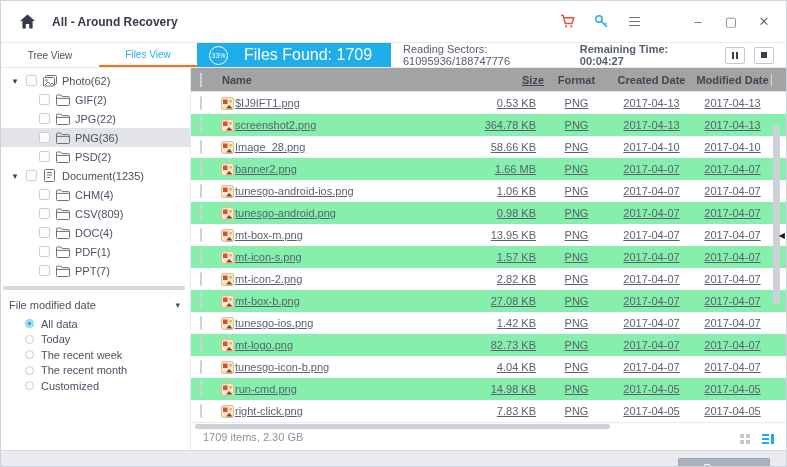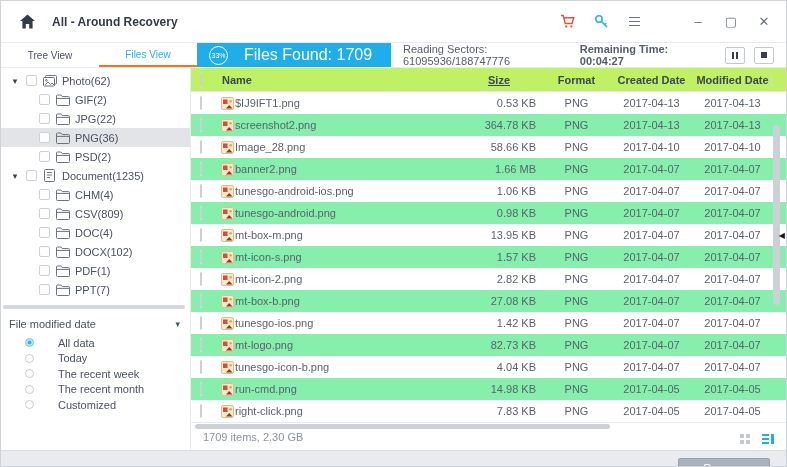--- a/index.html
+++ b/index.html
@@ -53,34 +53,34 @@
   .node-icon[data-icon="document"] .i-doc { display:block; }
   .tree-label { color:#4a5160; }
 
   .side-hscroll { height:5px; margin:6px 2px 4px 2px; position:relative; }
   .side-hscroll .thumb { position:absolute; left:0; top:0; height:4px; width:182px; background:#d4d7db; border-radius:2px; }
 
   
   .filter-head { display:flex; align-items:center; padding:4px 10px 2px 8px; color:#4a5160; }
   .filter-head .chev { margin-left:auto; font-size:9px; color:#4a5160; cursor:pointer; }
   .filter-opts { padding:3px 0; }
-  .radio-row { height:15.5px; display:flex; align-items:center; gap:24px; padding-left:24px; cursor:pointer; }
+  .radio-row { height:15.5px; display:flex; align-items:center; gap:7px; padding-left:24px; cursor:pointer; }
   .radio { width:9px; height:9px; border:1px solid #c6cbd2; border-radius:50%; background:#fff; flex:none; }
   .radio-row.on .radio { border-color:#8fd1f2; background:#2fb2e9; box-shadow:inset 0 0 0 1.5px #c9eafa; }
   .radio-label { color:#4a5160; }
 
   
   .grid-row { display:grid; grid-template-columns:28px 16px 1fr 90px 65px 85px 77px 15px; align-items:center; }
-  .thead { height:24px; border-bottom:1px solid #e4e7ea; color:#3e4554; font-weight:bold; background:#bef264; }
+  .thead { height:24px; border-bottom:1px solid #e4e7ea; color:#3e4554; font-weight:bold; background:#a3a3a3; }
   .thead .h-name { grid-column:2 / 4; padding-left:3px; }
-  .thead .h-size { text-align:center;text-decoration:underline; }
+  .thead .h-size { text-align:right;text-decoration:underline; }
   .thead .h-fmt, .thead .h-created, .thead .h-mod { text-align:center; }
   .thead .h-gutter { border-left:1px solid #d5d8dd; height:12px; }
   .tbody { }
-  .trow { height:22px; cursor:pointer; }
+  .trow { height:22px; cursor:pointer;text-decoration:underline; }
   .trow.alt { background:#86efac; }
   .trow .cell-cb { padding-left:9px; }
   .c-icon { display:flex; align-items:center; justify-content:center; }
   .c-name { color:#5a6271; white-space:nowrap; overflow:hidden; }
   .c-size { text-align:right; padding-right:8px; }
   .c-format, .c-created, .c-modified { text-align:center; }
 
   .vscroll { position:absolute; top:57px; right:6px; width:7px; height:180px; background:#cdd0d6; border-radius:4px; cursor:pointer; }
 
   .main-footer { position:relative; height:28px; border-top:1px solid #e8eaed; display:flex; align-items:center; padding:0 12px; color:#8a919e; }
@@ -286,33 +286,20 @@
 
     <span class="cbx"></span>
     <span class="node-icon" data-icon="folder">
 
       <svg class="i-folder" width="14" height="12" viewBox="0 0 14 12" fill="none" stroke="#6b7280" stroke-width="1">
         <path d="M0.5 2 a1 1 0 0 1 1 -1 h3.4 l1.4 1.6 h6.2 a1 1 0 0 1 1 1 v6.9 a1 1 0 0 1 -1 1 h-11 a1 1 0 0 1 -1 -1 Z"></path>
         <path d="M0.5 4.4 h13"></path>
       </svg>
 
     </span>
-    <span class="tree-label">DOCX(102)</span>
-  </div>
-          <div class="tree-item lvl1">
-
-    <span class="cbx"></span>
-    <span class="node-icon" data-icon="folder">
-
-      <svg class="i-folder" width="14" height="12" viewBox="0 0 14 12" fill="none" stroke="#6b7280" stroke-width="1">
-        <path d="M0.5 2 a1 1 0 0 1 1 -1 h3.4 l1.4 1.6 h6.2 a1 1 0 0 1 1 1 v6.9 a1 1 0 0 1 -1 1 h-11 a1 1 0 0 1 -1 -1 Z"></path>
-        <path d="M0.5 4.4 h13"></path>
-      </svg>
-
-    </span>
     <span class="tree-label">PDF(1)</span>
   </div>
           <div class="tree-item lvl1">
 
     <span class="cbx"></span>
     <span class="node-icon" data-icon="folder">
 
       <svg class="i-folder" width="14" height="12" viewBox="0 0 14 12" fill="none" stroke="#6b7280" stroke-width="1">
         <path d="M0.5 2 a1 1 0 0 1 1 -1 h3.4 l1.4 1.6 h6.2 a1 1 0 0 1 1 1 v6.9 a1 1 0 0 1 -1 1 h-11 a1 1 0 0 1 -1 -1 Z"></path>
         <path d="M0.5 4.4 h13"></path>

